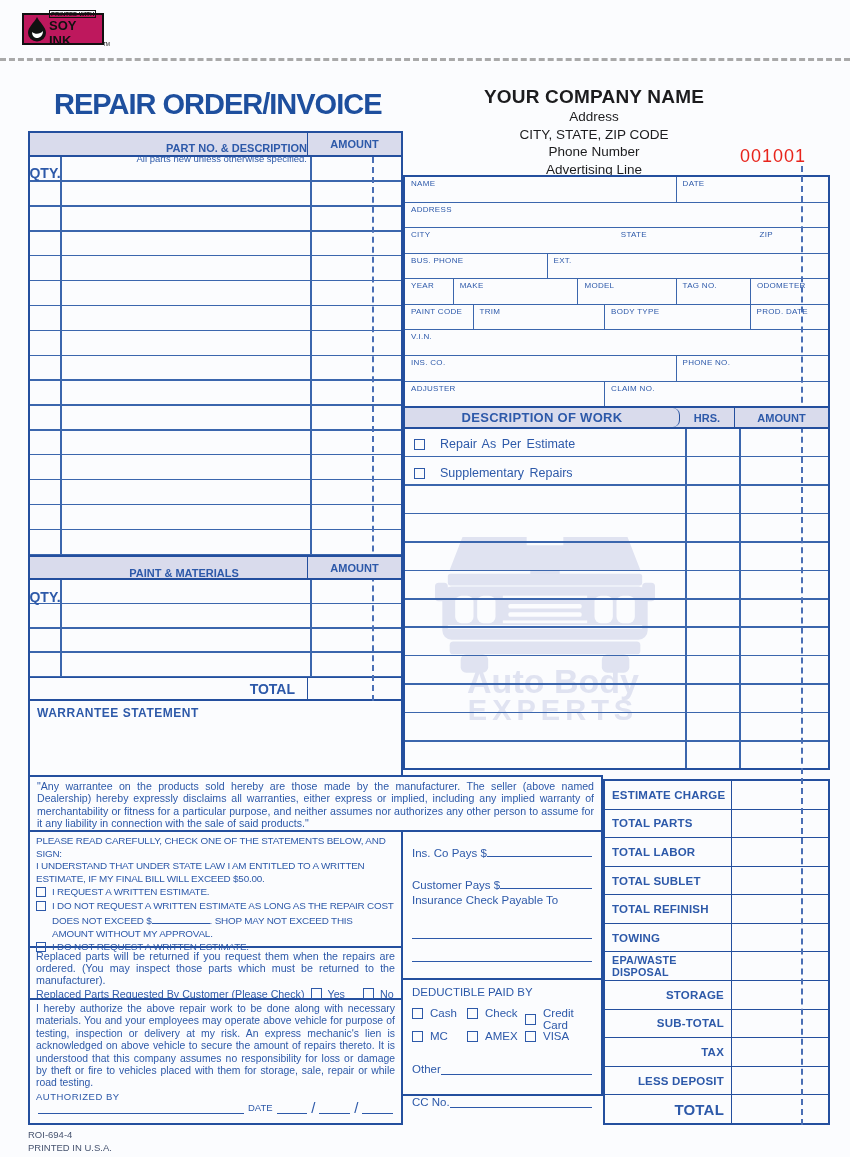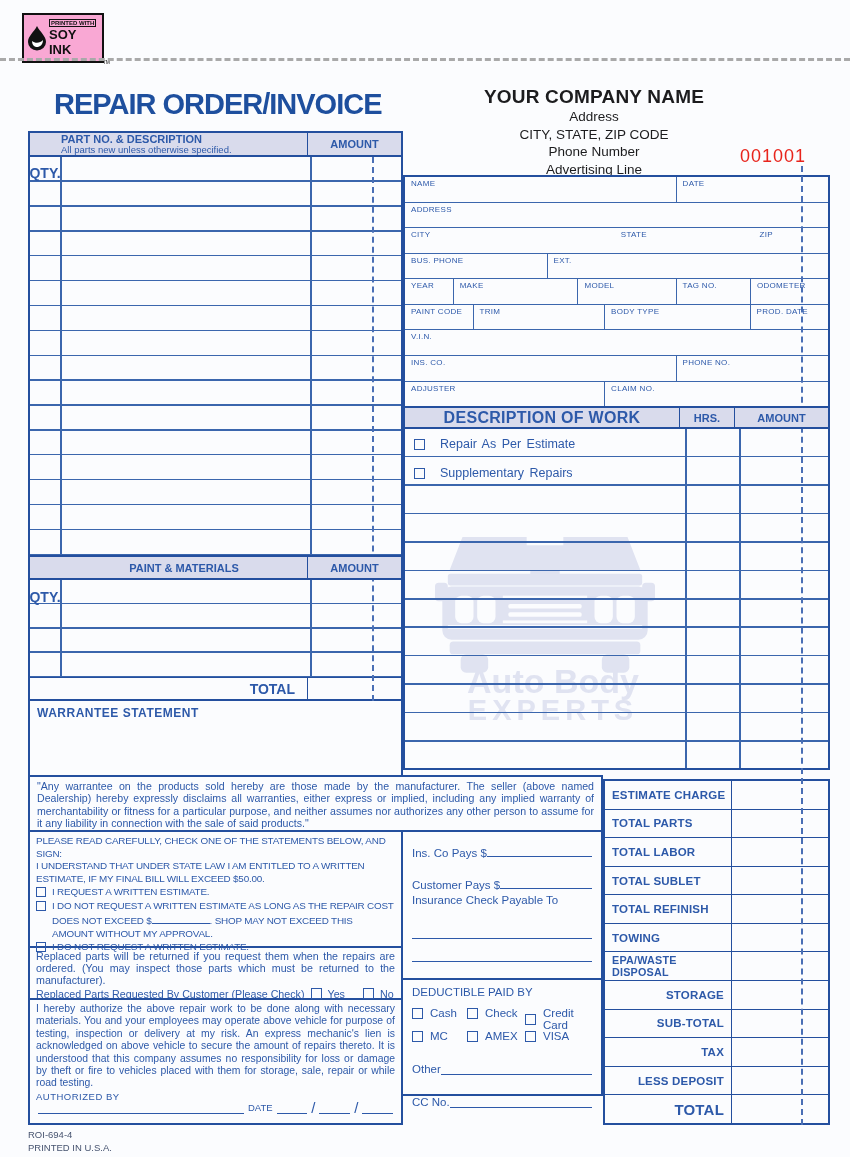--- a/index.html
+++ b/index.html
@@ -7,39 +7,39 @@
   .page{position:relative;width:850px;height:1157px;background:#fbfcfe;
         font-family:"Liberation Sans","DejaVu Sans",sans-serif;color:#2d59a9;overflow:hidden;}
   
   .abs{position:absolute;box-sizing:border-box;}
   .cb{display:inline-block;width:11px;height:11px;border:1.5px solid #2d59a9;background:transparent;
       vertical-align:-1px;flex:0 0 auto;box-sizing:border-box;}
   .blank{display:inline-block;border-bottom:1.5px solid #2d59a9;height:11px;vertical-align:baseline;}
   .vline{position:absolute;top:0;bottom:0;width:1.5px;background:#3b66ad;}
   .lavender{background:#d9dbec;}
   
-  .soy{left:22px;top:13px;width:82px;height:50px;border:2px solid #111;background:#f9a8d4;
+  .soy{left:22px;top:13px;width:82px;height:32px;border:2px solid #111;background:#be185d;
        display:flex;align-items:stretch;color:#111;}
   .soy-drop{width:25px;display:flex;align-items:center;justify-content:center;}
   .soy-text{flex:1;display:flex;flex-direction:column;justify-content:center;padding:1px 2px 1px 0;}
   .soy-pw{font-size:6px;font-weight:bold;border:1px solid #111;padding:0 1px;letter-spacing:0;width:max-content;}
   .soy-si{font-size:13px;font-weight:bold;letter-spacing:0;}
   .soy-tm{position:absolute;right:-8px;bottom:-4px;font-size:5px;color:#111;}
   .topdash{left:0;top:58px;width:850px;height:0;border-top:3px dashed #a9a9a9;}
   
   .title{left:54px;top:88px;font-size:29px;font-weight:bold;color:#1e4f9e;letter-spacing:-1px;white-space:nowrap;}
   .company{left:403px;top:86px;width:382px;text-align:center;color:#1c1c1e;}
   .company .cname{font-size:19px;font-weight:bold;letter-spacing:.2px;}
   .company .cline{font-size:13.5px;line-height:17.5px;}
   .invnum{left:740px;top:146px;font-size:18px;color:#e8241c;letter-spacing:1px;}
   
   .parts-header{left:28px;top:131px;width:375px;height:26px;border:2px solid #244f9e;display:flex;z-index:4;}
   .ph-qty{width:30px;border-right:1.5px solid #244f9e;display:flex;align-items:center;justify-content:center;
           font-size:14px;font-weight:bold;margin-top:40px;}
-  .ph-desc{flex:1;border-right:1.5px solid #244f9e;text-align:left;padding-top:1px;}
+  .ph-desc{flex:1;border-right:1.5px solid #244f9e;text-align:right;padding-top:10px;}
   .ph-desc .l1{font-size:11px;font-weight:bold;line-height:11px;}
   .ph-desc .l2{font-size:9.5px;line-height:10px;}
   .ph-amt{width:93px;display:flex;align-items:center;justify-content:center;font-size:11px;font-weight:bold;}
   .parts-body{left:28px;top:157px;width:375px;height:398px;border-left:2px solid #244f9e;border-right:2px solid #244f9e;
       background:repeating-linear-gradient(to bottom,transparent 0 23.4px,#3b66ad 23.4px 24.875px);}
   .paint-header{left:28px;top:555px;width:375px;height:25px;border:2px solid #244f9e;display:flex;z-index:4;}
   .paint-header .ph-desc{display:flex;align-items:center;justify-content:center;font-size:11px;font-weight:bold;}
   .paint-body{left:28px;top:580px;width:375px;height:97px;border-left:2px solid #244f9e;border-right:2px solid #244f9e;
       background:repeating-linear-gradient(to bottom,transparent 0 22.75px,#3b66ad 22.75px 24.25px);}
   .total-row{left:28px;top:677px;width:375px;height:24px;border:2px solid #244f9e;border-top-width:1.5px;display:flex;}
@@ -51,21 +51,21 @@
   
   .info-grid{left:403px;top:175px;width:427px;height:231px;border:2px solid #244f9e;border-bottom:none;
       display:flex;flex-direction:column;}
   .irow{flex:1;display:flex;border-bottom:1.5px solid #3b66ad;}
   .irow:last-child{border-bottom:none;}
   .icell{box-sizing:border-box;padding:2px 0 0 6px;font-size:8px;letter-spacing:.3px;border-right:1.5px solid #3b66ad;}
   .icell:last-child,.icell.nb{border-right:none;}
   
   .work-header{left:403px;top:406px;width:427px;height:23px;border:2px solid #244f9e;display:flex;z-index:4;}
   .wh-desc{flex:1;border-right:1.5px solid #244f9e;display:flex;align-items:center;justify-content:center;
-      font-size:16px;font-weight:bold;letter-spacing:.3px;}
+      font-size:13px;font-weight:bold;letter-spacing:.3px;border-radius:7px;}
   .wh-hrs{width:54px;border-right:1.5px solid #244f9e;display:flex;align-items:center;justify-content:center;
       font-size:11px;font-weight:bold;}
   .wh-amt{width:93px;display:flex;align-items:center;justify-content:center;font-size:11px;font-weight:bold;}
   .work-body{left:403px;top:429px;width:427px;height:341px;border:2px solid #244f9e;border-top:none;
       background:repeating-linear-gradient(to bottom,transparent 0 26.9px,#3b66ad 26.9px 28.417px);z-index:2;}
   .work-item{position:absolute;left:9px;display:flex;align-items:center;gap:15px;font-size:12.5px;word-spacing:2px;}
   
   .wm{z-index:0;color:#e0e3f1;}
   .wm-text{position:absolute;width:230px;text-align:center;font-weight:bold;color:#e0e3f1;}
   

